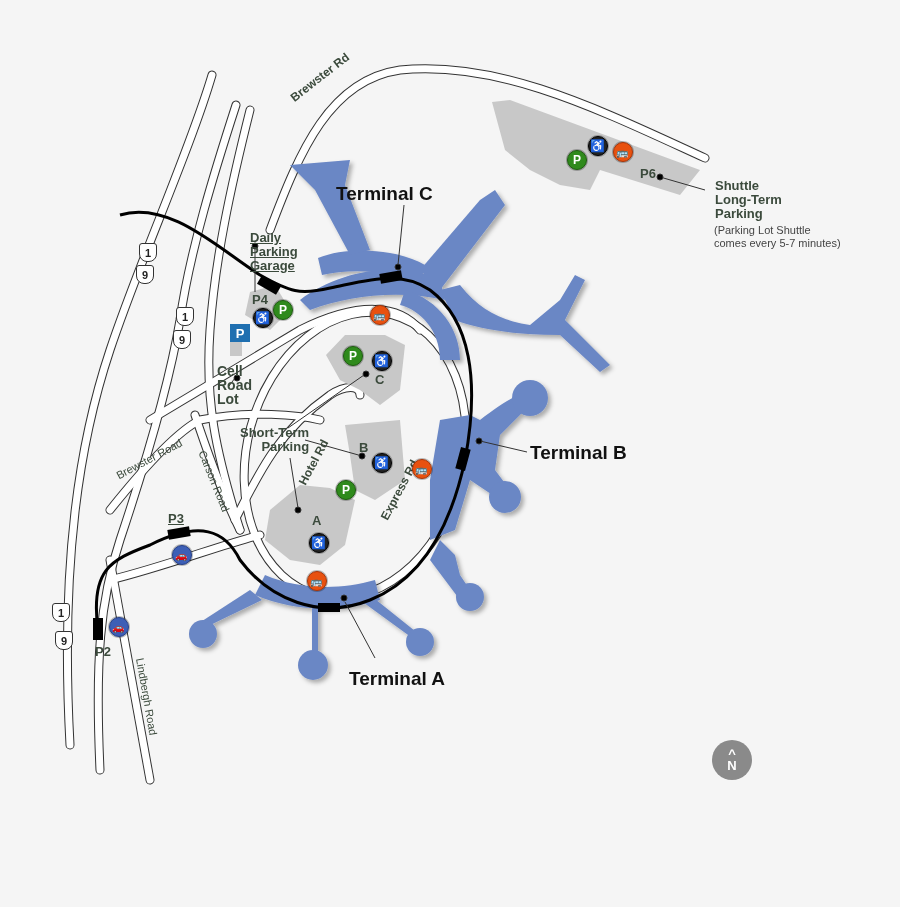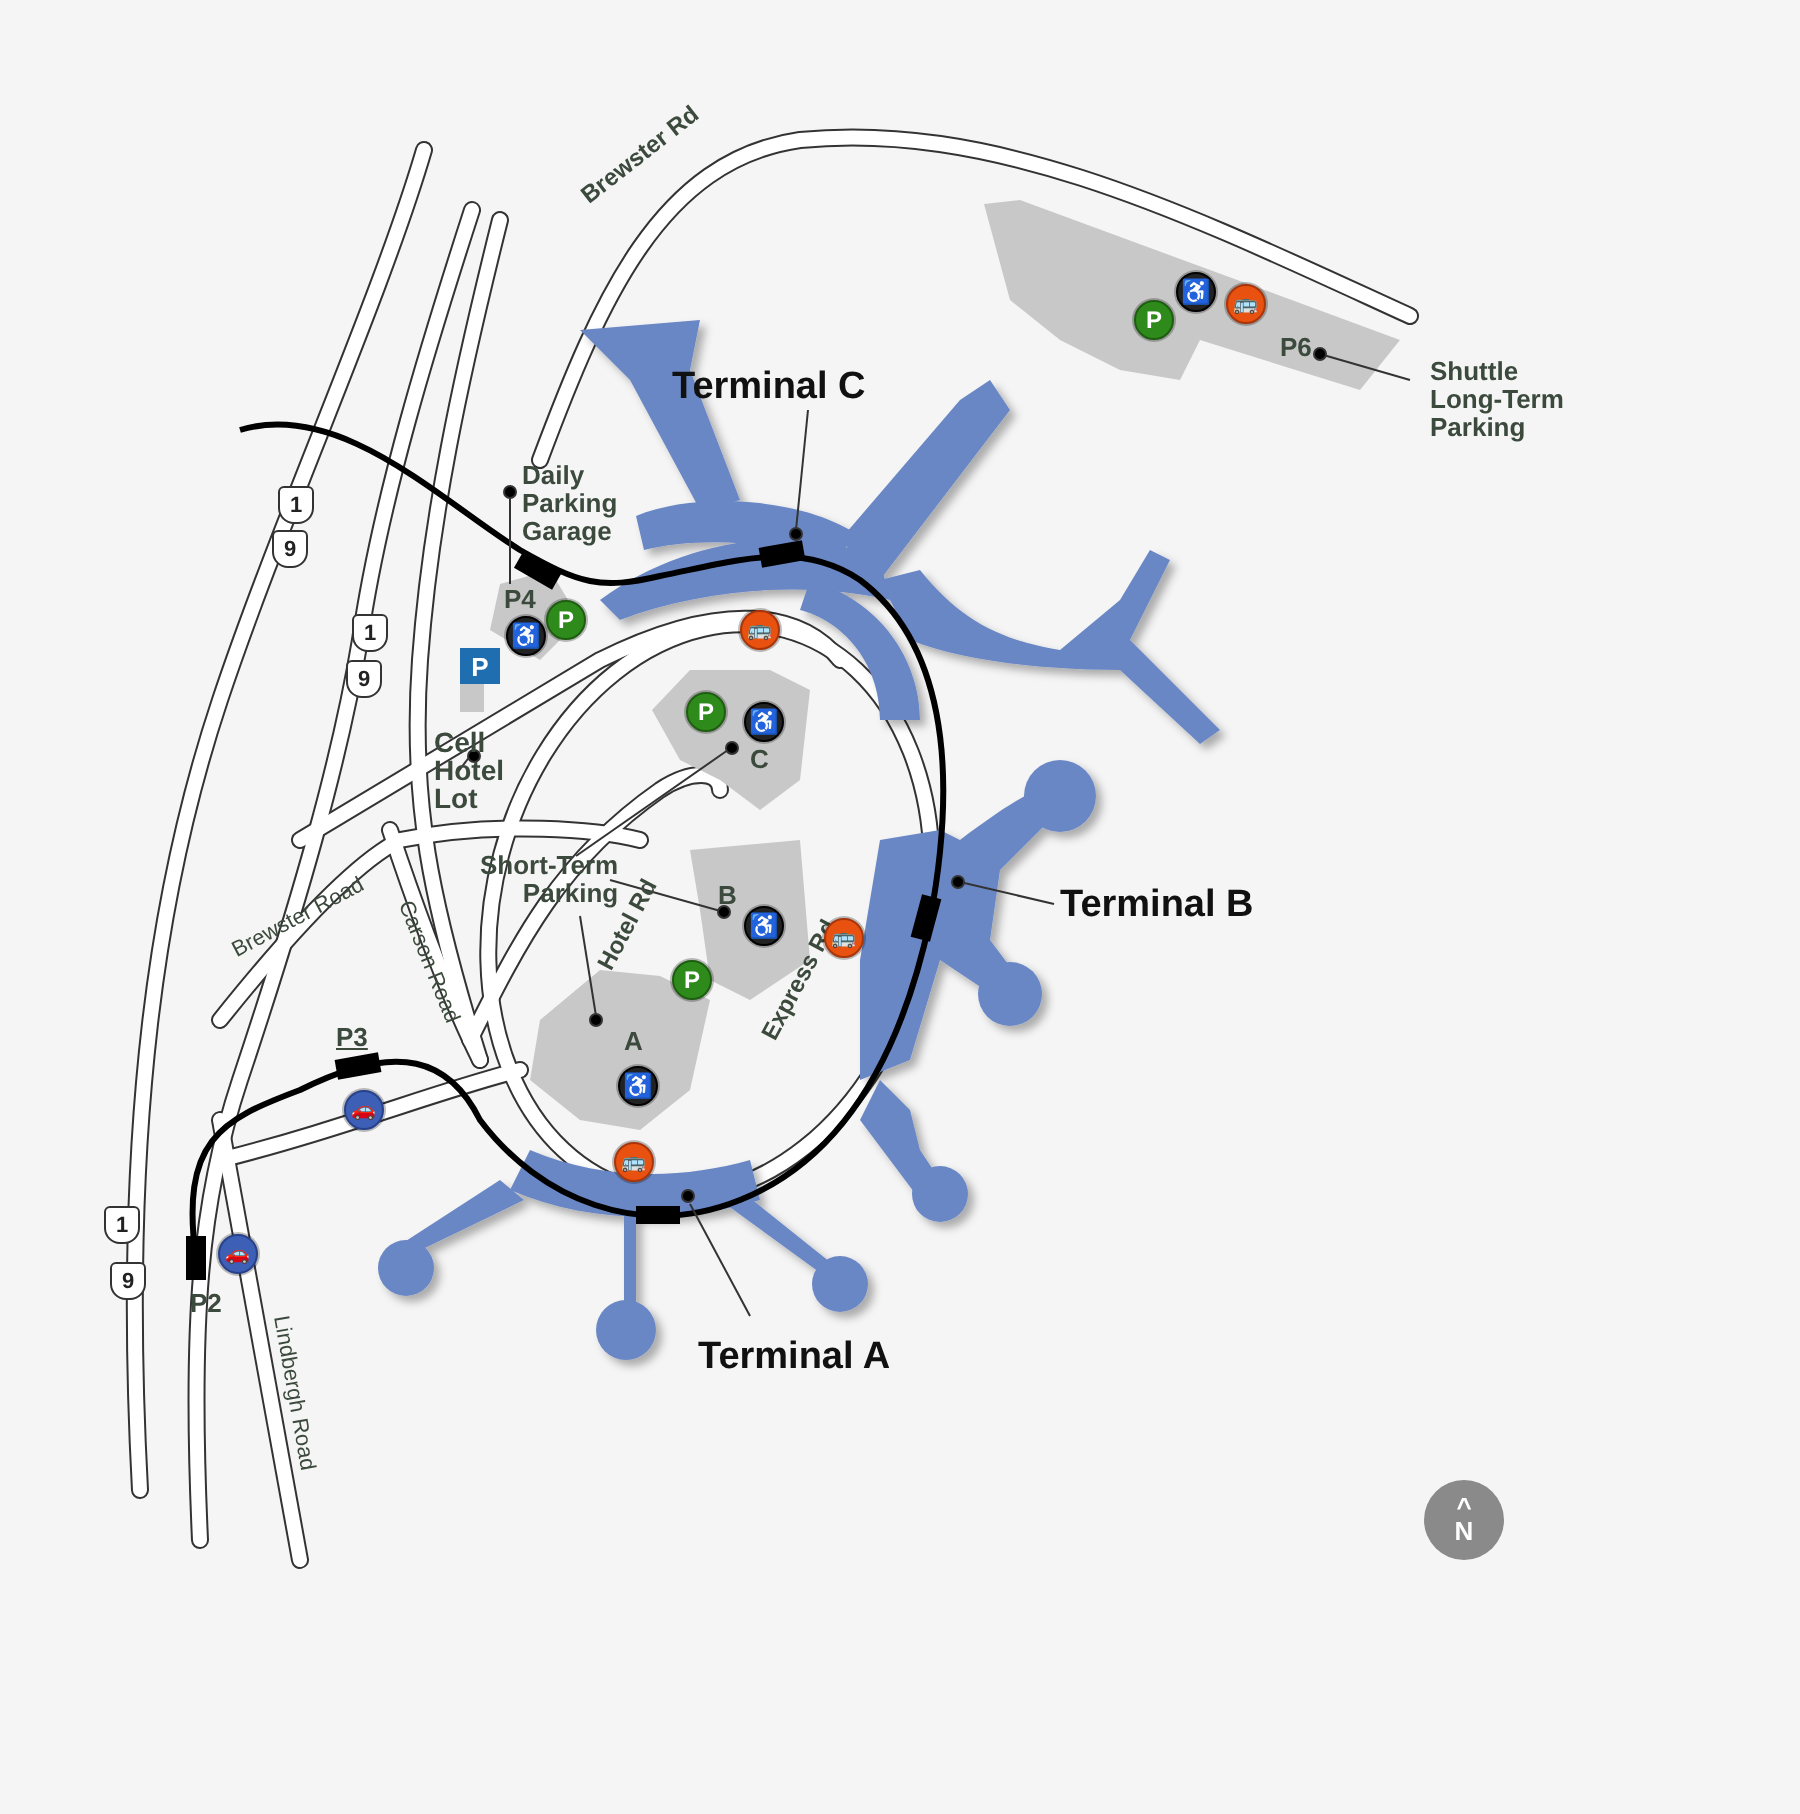--- a/index.html
+++ b/index.html
@@ -138,46 +138,50 @@
 <div class="roadb" style="left:384px; top:512px; transform:rotate(-62deg);">Express Rd</div>
 <div class="road" style="left:140px; top:652px; transform:rotate(80deg);">Lindbergh Road</div>
 
 <div class="shield" style="left:139px; top:243px;">1</div>
 <div class="shield" style="left:136px; top:265px;">9</div>
 <div class="shield" style="left:176px; top:307px;">1</div>
 <div class="shield" style="left:173px; top:330px;">9</div>
 <div class="shield" style="left:52px; top:603px;">1</div>
 <div class="shield" style="left:55px; top:631px;">9</div>
 
-<div class="lbl" style="left:261px; top:231px;">
+<div class="lbl" style="left:250px; top:231px;text-decoration:underline;">
   <div>Daily</div>
   <div>Parking</div>
   <div>Garage</div>
 </div>
 <div class="lbl" style="left:252px; top:293px;text-align:center;">P4</div>
 <div class="lbl" style="left:217px; top:364px; font-size:14px; line-height:14px;">
   <div>Cell</div>
-  <div>Hotel</div>
+  <div>Road</div>
   <div>Lot</div>
 </div>
 <div class="lbl" style="left:240px; top:426px; text-align:right;">
   <div>Short-Term</div>
   <div>Parking</div>
 </div>
 <div class="lbl" style="left:375px; top:373px;">C</div>
 <div class="lbl" style="left:359px; top:441px;">B</div>
 <div class="lbl" style="left:312px; top:514px;">A</div>
 <div class="lbl" style="left:168px; top:512px;text-decoration:underline;">P3</div>
 <div class="lbl" style="left:95px; top:645px;">P2</div>
 <div class="lbl" style="left:640px; top:167px;">P6</div>
 <div class="lbl" style="left:715px; top:179px;">
   <div>Shuttle</div>
   <div>Long-Term</div>
   <div>Parking</div>
 </div>
+<div class="note" style="left:714px; top:224px;">
+  <div>(Parking Lot Shuttle</div>
+  <div>comes every 5-7 minutes)</div>
+</div>
 
 <div class="ic p" style="left:567px; top:150px;">P</div>
 <div class="ic h" style="left:588px; top:136px;">♿</div>
 <div class="ic s" style="left:613px; top:142px;">🚌</div>
 
 <div class="ic h" style="left:253px; top:308px;">♿</div>
 <div class="ic p" style="left:273px; top:300px;">P</div>
 <div class="cellp" style="left:230px; top:324px;">P</div>
 
 <div class="ic s" style="left:370px; top:305px;">🚌</div>

